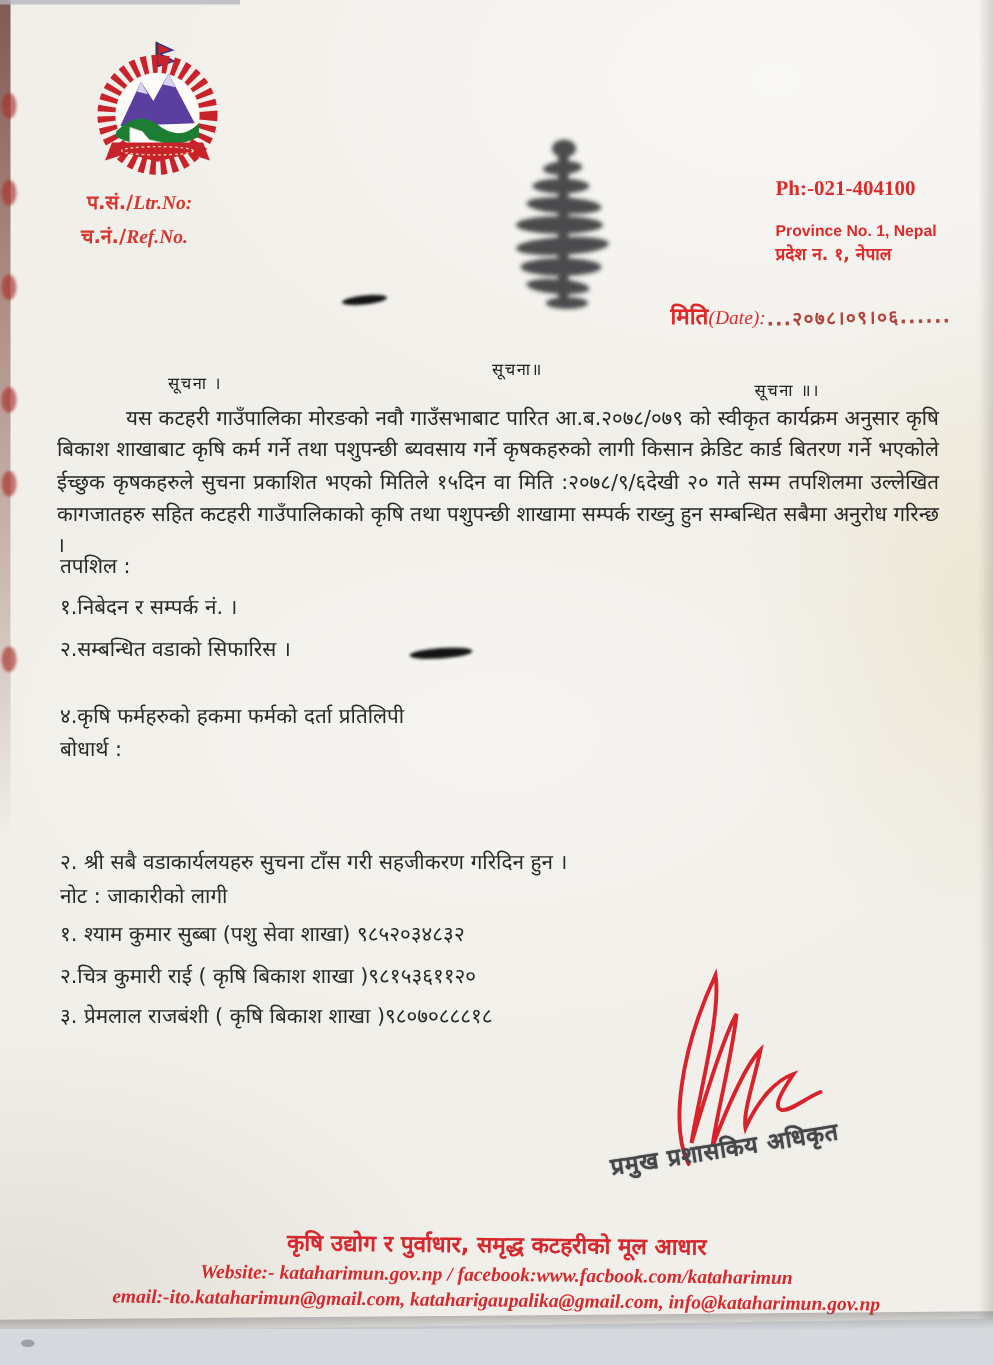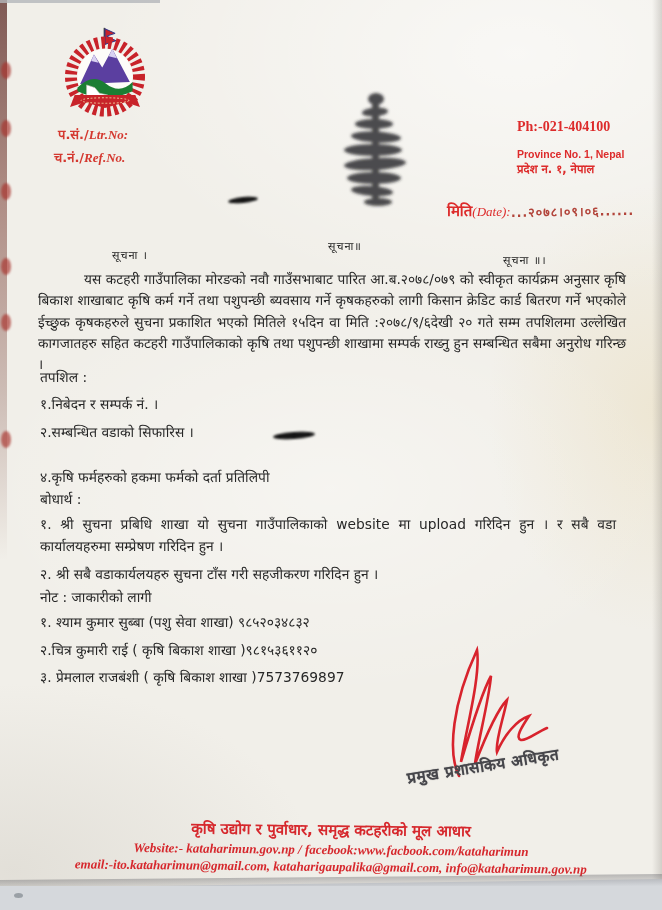--- a/index.html
+++ b/index.html
@@ -133,27 +133,26 @@
     <div class="notice n3">सूचना ॥।</div>
 
     <p class="para">यस कटहरी गाउँपालिका मोरङको नवौ गाउँसभाबाट पारित आ.ब.२०७८/०७९ को स्वीकृत कार्यक्रम अनुसार कृषि बिकाश शाखाबाट कृषि कर्म गर्ने तथा पशुपन्छी ब्यवसाय गर्ने कृषकहरुको लागी किसान क्रेडिट कार्ड बितरण गर्ने भएकोले ईच्छुक कृषकहरुले सुचना प्रकाशित भएको मितिले १५दिन वा मिति :२०७८/९/६देखी २० गते सम्म तपशिलमा उल्लेखित कागजातहरु सहित कटहरी गाउँपालिकाको कृषि तथा पशुपन्छी शाखामा सम्पर्क राख्नु हुन सम्बन्धित सबैमा अनुरोध गरिन्छ ।</p>
 
     <div class="h-line" style="top:367px;">तपशिल :</div>
     <div class="list-item" style="top:394px;">१.निबेदन र सम्पर्क नं. ।</div>
     <div class="list-item" style="top:422px;">२.सम्बन्धित वडाको सिफारिस ।</div>
     <div class="list-item" style="top:467px;">४.कृषि फर्महरुको हकमा फर्मको दर्ता प्रतिलिपी</div>
 
     <div class="h-line" style="top:489px;">बोधार्थ :</div>
-    <div class="list-item wide" style="top:514px;">१. श्री सुचना प्रबिधि शाखा यो सुचना गाउँपालिकाको website मा upload  गरिदिन हुन । र सबै वडा कार्यालयहरुमा सम्प्रेषण गरिदिन हुन ।</div>
     <div class="list-item" style="top:564px;">२. श्री सबै वडाकार्यलयहरु सुचना टाँस गरी सहजीकरण गरिदिन हुन ।</div>
 
     <div class="h-line" style="top:587px;text-align:right;">नोट : जाकारीको लागी</div>
     <div class="list-item" style="top:612px;">१. श्याम कुमार सुब्बा (पशु सेवा शाखा) ९८५२०३४८३२</div>
     <div class="list-item" style="top:640px;">२.चित्र कुमारी राई ( कृषि बिकाश शाखा )९८१५३६११२०</div>
-    <div class="list-item" style="top:667px;">३. प्रेमलाल राजबंशी ( कृषि बिकाश शाखा )7573769897</div>
+    <div class="list-item" style="top:667px;">३. प्रेमलाल राजबंशी ( कृषि बिकाश शाखा )९८०७०८८८१८</div>
 
     <svg class="signature" width="130" height="140" viewBox="0 0 130 140">
       <path d="M34 134 C 22 110, 28 60, 52 8 C 56 34, 40 92, 36 120 C 46 86, 58 48, 66 34 C 64 58, 52 104, 50 122 C 60 96, 72 68, 82 58 C 78 78, 70 100, 72 110 C 80 92, 92 78, 104 74 C 96 86, 90 96, 96 98 C 102 99, 112 90, 122 86" fill="none" stroke="#d8232d" stroke-width="2.6" stroke-linecap="round"></path>
     </svg>
     <div class="stamp-title">प्रमुख प्रशासकिय अधिकृत</div>
 
     <div class="footer">
       <div class="slogan">कृषि उद्योग र पुर्वाधार, समृद्ध कटहरीको मूल आधार</div>
       <div class="weblines">Website:- kataharimun.gov.np / facebook:www.facbook.com/kataharimun</div>
       <div class="weblines" style="margin-top:0;">email:-ito.kataharimun@gmail.com, kataharigaupalika@gmail.com, info@kataharimun.gov.np</div>

